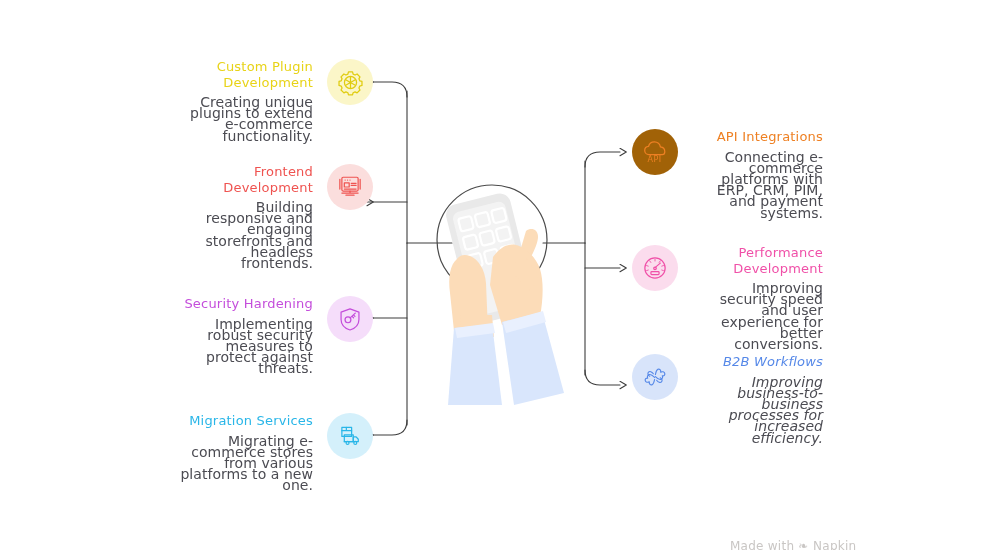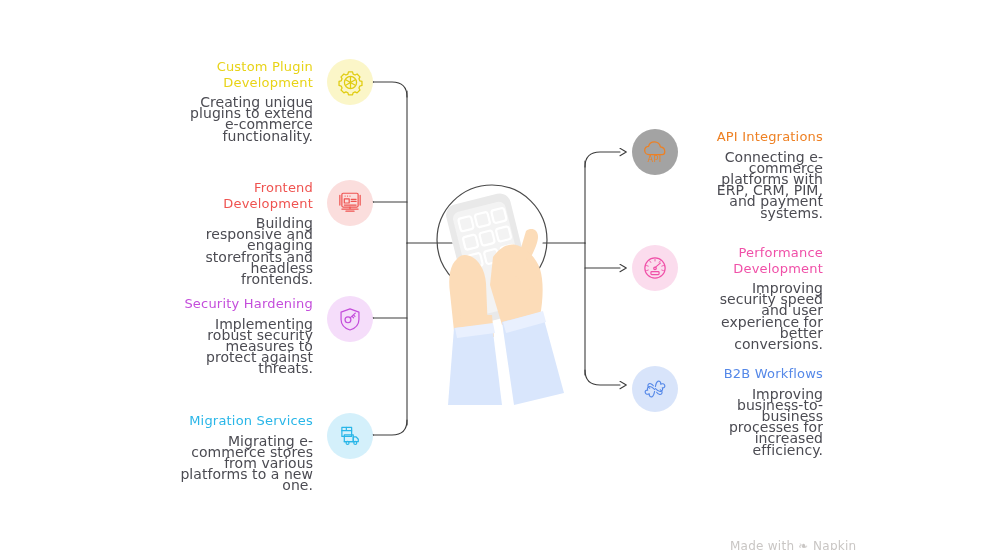--- a/index.html
+++ b/index.html
@@ -189,21 +189,21 @@
         <path d="M13.6,3.5 h4.8 l0.7,2.6 l2.3,1 l2.4,-1.2 l3.4,3.4 l-1.2,2.4 l1,2.3 l2.6,0.7 v4.8
                  l-2.6,0.7 l-1,2.3 l1.2,2.4 l-3.4,3.4 l-2.4,-1.2 l-2.3,1 l-0.7,2.6 h-4.8
                  l-0.7,-2.6 l-2.3,-1 l-2.4,1.2 l-3.4,-3.4 l1.2,-2.4 l-1,-2.3 l-2.6,-0.7 v-4.8
                  l2.6,-0.7 l1,-2.3 l-1.2,-2.4 l3.4,-3.4 l2.4,1.2 l2.3,-1 Z"></path>
         <circle cx="16" cy="16" r="7.2"></circle>
         <path d="M16,8.8 v14.4 M9.8,12.4 l12.4,7.2 M9.8,19.6 l12.4,-7.2"></path>
       </svg>
     </div>
   </div>
 
-  <div class="node node-left" style="left:178px; top:180px;">
+  <div class="node node-left" style="left:178px; top:164px;">
     <div class="node-text-left">
       <div class="node-title" style="color:#ef5350;">Frontend Development</div>
       <div class="node-desc">Building responsive and engaging storefronts and headless frontends.</div>
     </div>
     <div class="icon-badge" style="background:#fbdedd;">
       <svg viewBox="0 0 32 32" width="26" height="26" fill="none" stroke="#ef5350" stroke-width="1.5" stroke-linecap="round" stroke-linejoin="round">
         <rect x="6" y="4" width="20" height="17" rx="1.5"></rect>
         <path d="M3.5,6.5 v12 M28.5,6.5 v12"></path>
         <path d="M6,23.5 h20 M16,21 v2.5 M11,26 h10"></path>
         <circle cx="10" cy="7.5" r="0.8" fill="#ef5350" stroke="none"></circle>
@@ -241,21 +241,21 @@
     <div class="icon-badge" style="background:#f5ddfa;">
       <svg viewBox="0 0 32 32" width="26" height="26" fill="none" stroke="#c44ddb" stroke-width="1.5" stroke-linecap="round" stroke-linejoin="round">
         <path d="M16,3.5 L27,7.5 v9 C27,23 22,27.5 16,29.5 C10,27.5 5,23 5,16.5 v-9 Z"></path>
         <circle cx="13.5" cy="17" r="3.6"></circle>
         <path d="M16.2,14.6 L22.5,8.8 M20.3,11 l1.8,1.8 M18.6,12.7 l1.8,1.8"></path>
       </svg>
     </div>
   </div>
 
   <div class="node node-right" style="left:632px; top:129px;">
-    <div class="icon-badge" style="background:#a3a3a3;">
+    <div class="icon-badge" style="background:#a16207;">
       <svg viewBox="0 0 32 32" width="27" height="27" fill="none" stroke="#ee8023" stroke-width="1.5" stroke-linecap="round" stroke-linejoin="round">
         <path d="M8.2,18.5 C5.4,18.5 3.2,16.3 3.2,13.6 C3.2,11 5.2,8.9 7.8,8.7
                  C8.5,5.6 11.3,3.3 14.7,3.3 C18.3,3.3 21.3,5.9 21.8,9.3
                  C24.7,9.6 27,12 27,15 C27,17 25.8,18.5 24,18.5 Z"></path>
         <text x="15" y="27.5" font-family="DejaVu Sans, sans-serif" font-size="9.5" fill="#ee8023" stroke="none" text-anchor="middle" letter-spacing="0.6">API</text>
       </svg>
     </div>
     <div class="node-text-right">
       <div class="node-title" style="color:#ee8023;">API Integrations</div>
       <div class="node-desc">Connecting e-commerce platforms with ERP, CRM, PIM, and payment systems.</div>
@@ -274,21 +274,21 @@
                    M22.4,7.4 l-1.3,1.8 M26.4,13 l-2.1,0.7 M26.4,19.2 l-2.1,-0.7"></path>
         </g>
       </svg>
     </div>
     <div class="node-text-right">
       <div class="node-title" style="color:#f050a8;">Performance Development</div>
       <div class="node-desc">Improving security speed and user experience for better conversions.</div>
     </div>
   </div>
 
-  <div class="node node-right" style="left:632px; top:366px;">
+  <div class="node node-right" style="left:632px; top:354px;font-style:italic;">
     <div class="icon-badge" style="background:#d8e4fa;">
       <svg viewBox="0 0 32 32" width="26" height="26" fill="none" stroke="#5588e8" stroke-width="1.4" stroke-linecap="round" stroke-linejoin="round">
         <path d="M15.5,16.5 C13,14 11,12.5 9,13 C7,13.5 6,15.5 7,17.5
                  C5,17 3.5,18.5 4,20.5 C4.5,22.5 7,23 9,22
                  C8.5,24.5 10.5,26.5 12.5,25.5 C14.5,24.5 15,21.5 15.5,19"></path>
         <path d="M16.5,15.5 C19,18 21,19.5 23,19 C25,18.5 26,16.5 25,14.5
                  C27,15 28.5,13.5 28,11.5 C27.5,9.5 25,9 23,10
                  C23.5,7.5 21.5,5.5 19.5,6.5 C17.5,7.5 17,10.5 16.5,13"></path>
         <path d="M14,12 C12,9.5 9.5,8.5 8,10 C6.5,11.5 7.5,14 9.5,15"></path>
         <path d="M18,20 C20,22.5 22.5,23.5 24,22 C25.5,20.5 24.5,18 22.5,17"></path>

